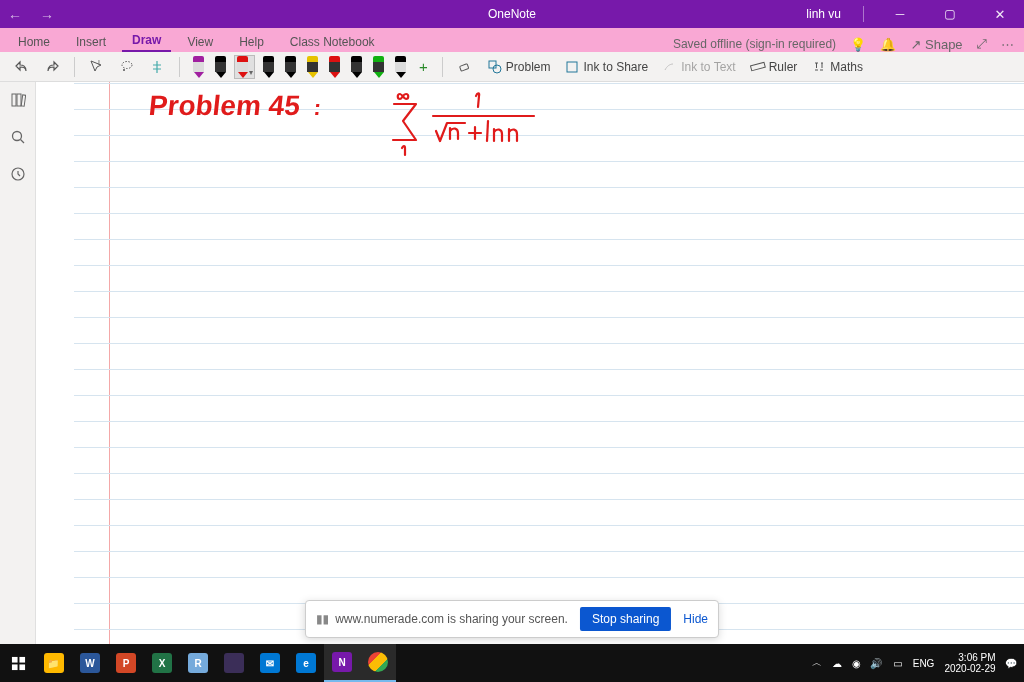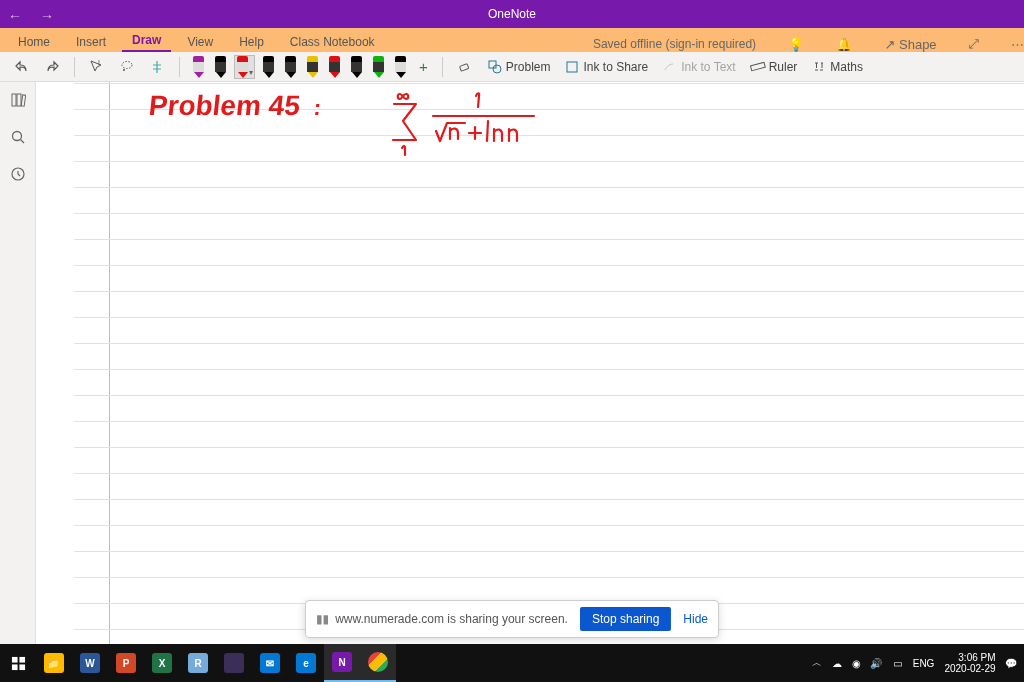--- a/index.html
+++ b/index.html
@@ -10,24 +10,24 @@
 .titlebar .nav-arrows { display: flex; padding-left: 8px; gap: 18px; }
 .titlebar .nav-arrows span { opacity: 0.7; font-size: 14px; }
 .titlebar .title-center { position: absolute; left: 50%; transform: translateX(-50%); }
 .titlebar .title-right { margin-left: auto; display: flex; align-items: center; gap: 22px; padding-right: 10px; }
 .titlebar .user { font-size: 12px; }
 .titlebar .divider-v { width: 1px; height: 16px; background: rgba(255,255,255,0.4); }
 .titlebar .winbtn { width: 28px; text-align: center; font-size: 12px; opacity: 0.9; }
 .titlebar .winbtn.close { font-size: 13px; }
 
 
-.menubar { height: 24px; background: #fdba74; display: flex; align-items: flex-end; padding-left: 8px; gap: 6px; font-size: 12px; color: #555; }
+.menubar { height: 24px; background: #f9a8d4; display: flex; align-items: flex-end; padding-left: 8px; gap: 6px; font-size: 12px; color: #555; }
 .menubar .tab { padding: 4px 10px 3px; cursor: pointer; }
 .menubar .tab.active { color: #7719aa; border-bottom: 2px solid #7719aa; font-weight: 600; margin-top: 47px; }
-.menubar .right-status { margin-left: auto; display: flex; align-items: center; gap: 32px; }
+.menubar .right-status { margin-left: auto; padding-right: 10px; display: flex; align-items: center; gap: 14px; }
 .menubar .right-status .status-text { color: #666; font-size: 12px; }
 .menubar .right-status .icon-sm { color: #666; font-size: 13px; }
 
 
 .ribbon { height: 30px; background: #f3f2f1; border-bottom: 1px solid #ddd; display: flex; align-items: center; padding: 0 10px; gap: 6px; font-size: 12px; color: #444; }
 .ribbon .rsep { width: 1px; height: 20px; background: #ccc; margin: 0 4px; }
 .ribbon .rbtn { display: flex; align-items: center; gap: 3px; padding: 2px 4px; }
 .ribbon .rbtn.disabled { opacity: 0.45; }
 .pen { width: 13px; height: 22px; position: relative; display: inline-block; }
 .pen .body { position: absolute; left: 1px; top: 6px; width: 11px; height: 10px; }
@@ -69,20 +69,27 @@
 </style>
 </head>
 <body>
 
 <div class="titlebar">
   <div class="nav-arrows">
     <span>←</span>
     <span>→</span>
   </div>
   <div class="title-center">OneNote</div>
+  <div class="title-right">
+    <span class="user">linh vu</span>
+    <span class="divider-v"></span>
+    <span class="winbtn">─</span>
+    <span class="winbtn">▢</span>
+    <span class="winbtn close">✕</span>
+  </div>
 </div>
 
 <div class="menubar">
   <div class="tab">Home</div>
   <div class="tab">Insert</div>
   <div class="tab active">Draw</div>
   <div class="tab">View</div>
   <div class="tab">Help</div>
   <div class="tab">Class Notebook</div>
   <div class="right-status">

